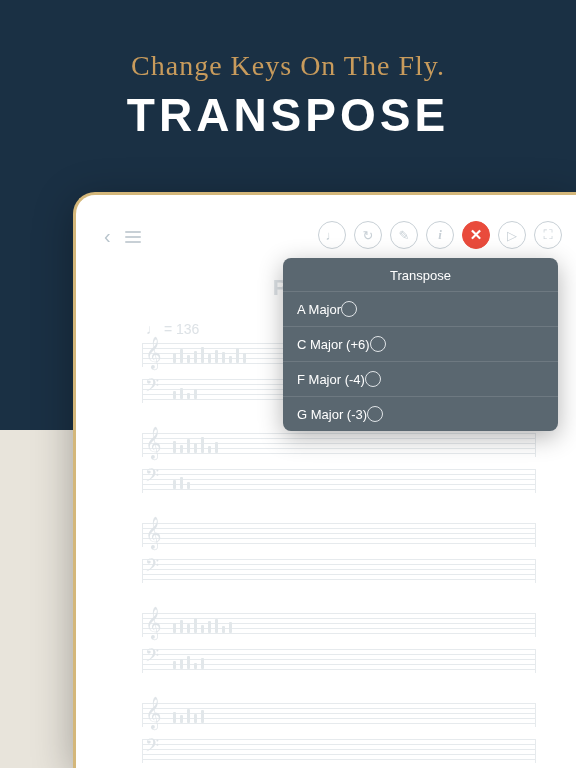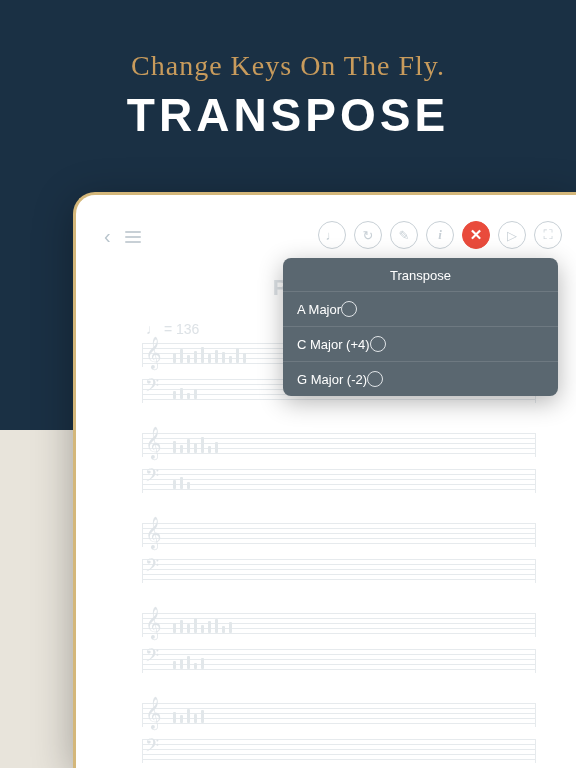--- a/index.html
+++ b/index.html
@@ -202,24 +202,28 @@
 
     <div class="popover">
       <div class="popover-arrow"></div>
       <div class="popover-title">Transpose</div>
       <div id="popover-rows">
           <div class="popover-row">
             <span class="lbl">A Major</span>
             <span class="radio"></span>
           </div>
           <div class="popover-row">
-            <span class="lbl">C Major (+4)</span>
-            <span class="radio"></span>
-          </div>
-          <div class="popover-row">
-            <span class="lbl">G Major (-2)</span>
+            <span class="lbl">C Major (+6)</span>
+            <span class="radio"></span>
+          </div>
+          <div class="popover-row">
+            <span class="lbl">F Major (-4)</span>
+            <span class="radio"></span>
+          </div>
+          <div class="popover-row">
+            <span class="lbl">G Major (-3)</span>
             <span class="radio"></span>
           </div>
         </div>
     </div>
 
   </div>
 </div>
 
 </body></html>

